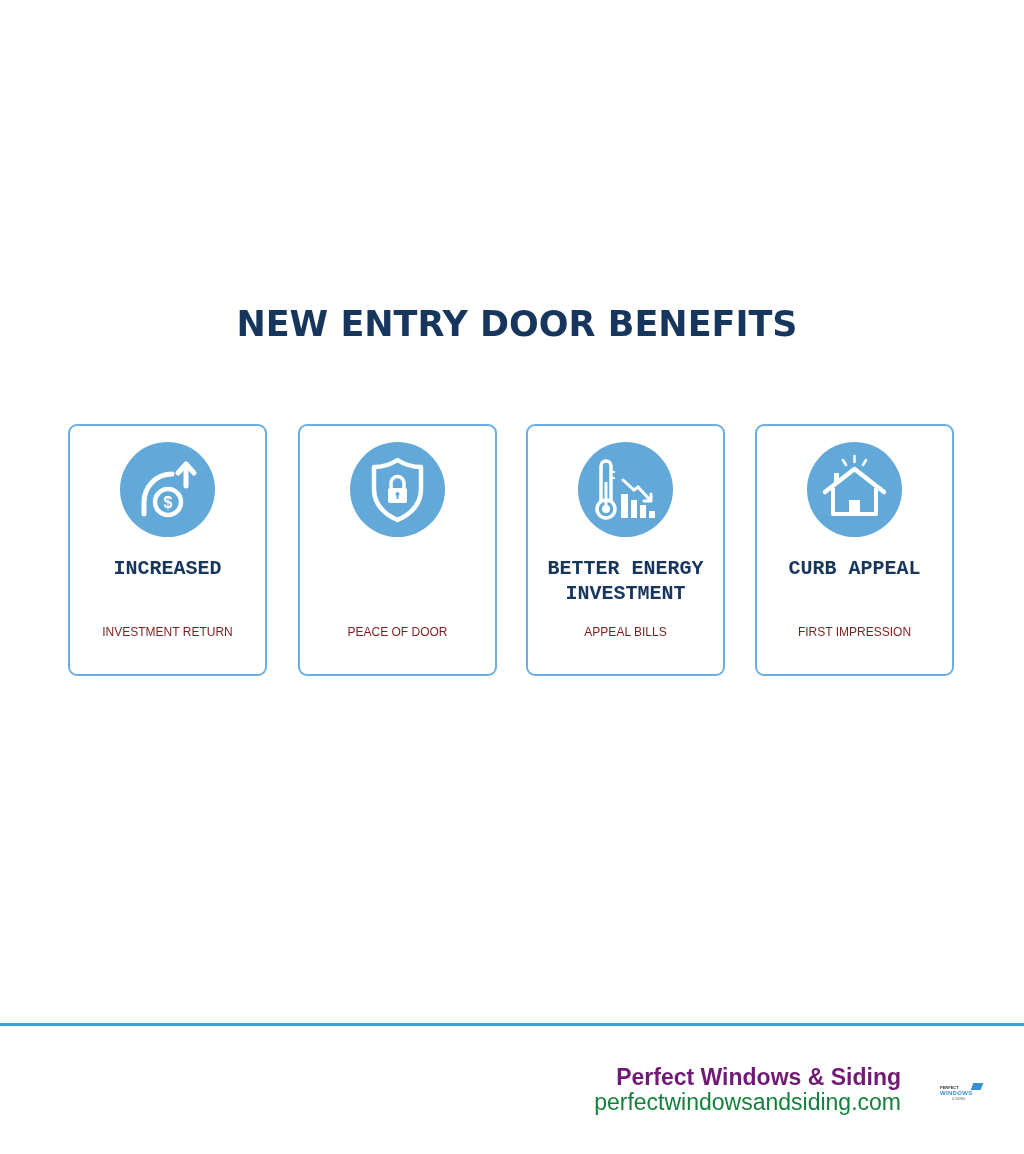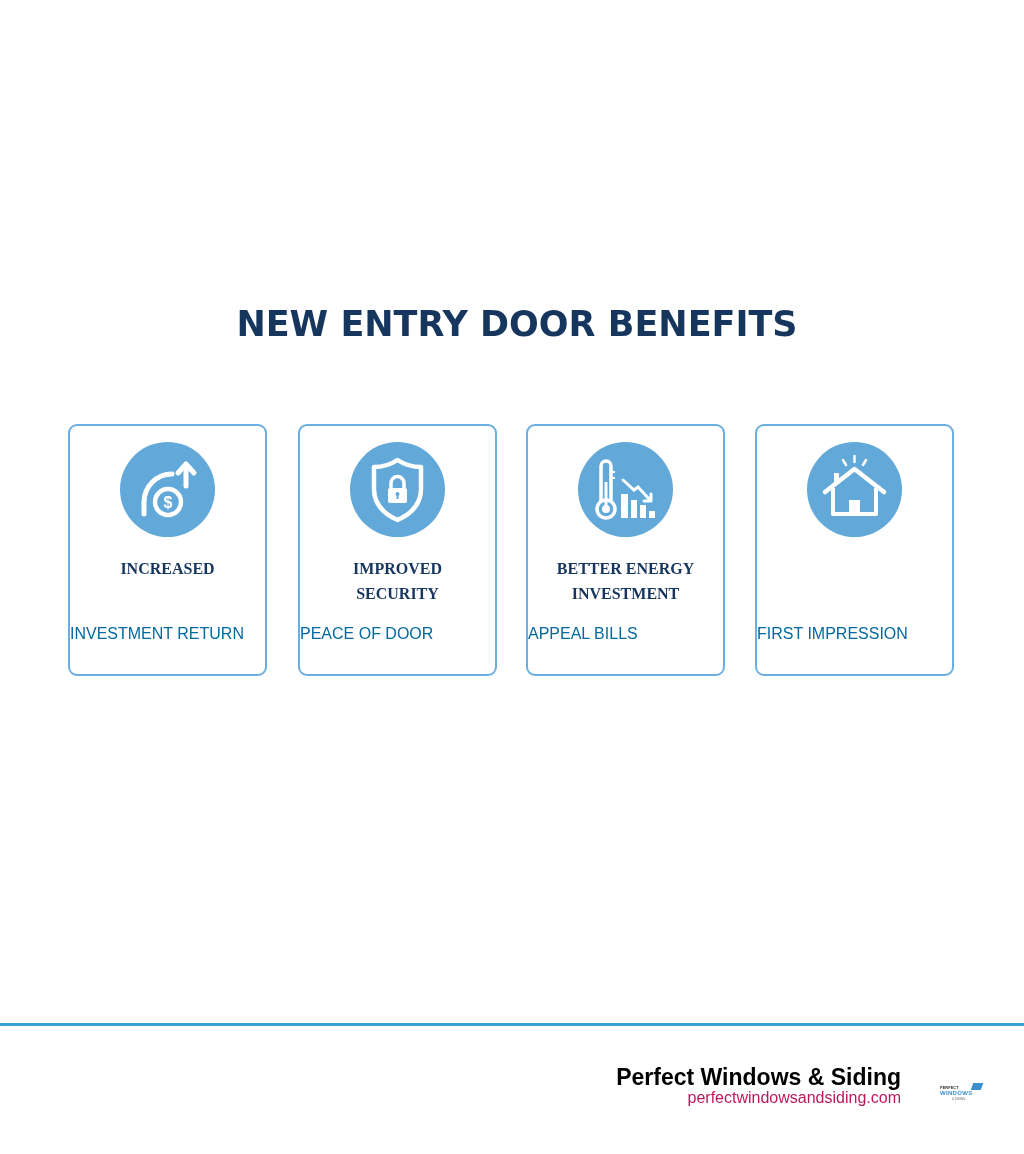--- a/index.html
+++ b/index.html
@@ -16,37 +16,37 @@
     position:absolute; top:424px; width:199px; height:252px;
     border:2px solid #6aafe0; border-radius:9px; background:#fff; box-sizing:border-box;
   }
   .icon-circle {
     position:absolute; left:50%; top:16px; width:95px; height:95px; margin-left:-47.5px;
     border-radius:50%; background:#62a9da;
   }
   .icon-circle svg { position:absolute; left:0; top:0; width:95px; height:95px; }
   .card-title {
     position:absolute; left:0; right:0; top:130px; text-align:center;
-    font-family:Liberation Serif, serif; font-weight:bold;
-    font-size:16px; line-height:25px; color:#17365d;
+    font-family:Liberation Mono, monospace; font-weight:bold;
+    font-size:20px; line-height:25px; color:#17365d;
   }
   .card-sub {
-    position:absolute; left:0; right:0; top:199px; text-align:left;
-    font-family:"Liberation Sans", sans-serif; font-size:16px; color:#0369a1;
+    position:absolute; left:0; right:0; top:199px; text-align:center;
+    font-family:"Liberation Sans", sans-serif; font-size:12px; color:#7f1d1d;
   }
   .footer-line {
     position:absolute; left:0; top:1023px; width:1024px; height:3px; background:#3aa1d8;
   }
   .brand-name {
     position:absolute; right:123px; top:1064px;
-    font-family:"Liberation Sans", sans-serif; font-weight:bold; font-size:23px; color:#000000;
+    font-family:"Liberation Sans", sans-serif; font-weight:bold; font-size:23px; color:#701a75;
   }
   .brand-url {
     position:absolute; right:123px; top:1089px;
-    font-family:"Liberation Sans", sans-serif; font-size:16px; color:#be185d;
+    font-family:"Liberation Sans", sans-serif; font-size:23px; color:#15803d;
   }
   .logo {
     position:absolute; left:940px; top:1083px; width:44px; height:18px;
   }
   .logo .l1 { position:absolute; left:0; top:2px; font-size:4px; font-weight:bold; color:#333; font-family:"Liberation Sans", sans-serif; }
   .logo .l2 { position:absolute; left:0; top:7px; font-size:6px; font-weight:bold; color:#3a8fd0; font-family:"Liberation Sans", sans-serif; letter-spacing:0.3px; }
   .logo .l3 { position:absolute; left:12px; top:14px; font-size:3px; color:#666; font-family:"Liberation Sans", sans-serif; }
   .logo .flag { position:absolute; left:32px; top:0; width:10px; height:7px; background:#3a8fd0; transform:skewX(-20deg); }
 </style>
 </head>
@@ -72,24 +72,20 @@
 
 <div class="card" style="left:298px;">
   <div class="icon-circle">
     <svg viewBox="0 0 95 95">
       <path d="M47.5 18 C40 23 32 25 24 25 L24 47 C24 62 34 72 47.5 78 C61 72 71 62 71 47 L71 25 C63 25 55 23 47.5 18 Z" fill="none" stroke="#fff" stroke-width="4.5" stroke-linejoin="round"></path>
       <rect x="38" y="46" width="19" height="15" rx="2" fill="#fff"></rect>
       <path d="M41 46 L41 41 A6.5 6.5 0 0 1 54 41 L54 46" fill="none" stroke="#fff" stroke-width="3.5"></path>
       <circle cx="47.5" cy="52" r="2" fill="#62a9da"></circle>
       <rect x="46.5" y="52" width="2" height="5" fill="#62a9da"></rect>
     </svg>
-  </div>
-  <div class="card-title">
-    <div>IMPROVED</div>
-    <div>SECURITY</div>
   </div>
   <div class="card-sub">PEACE OF DOOR</div>
 </div>
 
 <div class="card" style="left:526px;">
   <div class="icon-circle">
     <svg viewBox="0 0 95 95">
       <path d="M23 60 L23 24 A5 5 0 0 1 33 24 L33 60" fill="none" stroke="#fff" stroke-width="3.5"></path>
       <circle cx="28" cy="67" r="9" fill="none" stroke="#fff" stroke-width="3.5"></circle>
       <circle cx="28" cy="67" r="4" fill="#fff"></circle>
@@ -117,20 +113,21 @@
       <path d="M18 50 L47.5 27 L77 50" fill="none" stroke="#fff" stroke-width="4.5" stroke-linecap="round" stroke-linejoin="round"></path>
       <path d="M26 46 L26 72 L69 72 L69 46" fill="none" stroke="#fff" stroke-width="4" stroke-linejoin="round"></path>
       <rect x="42" y="58" width="11" height="14" fill="#fff"></rect>
       <rect x="27" y="31" width="5" height="9" fill="#fff"></rect>
       <line x1="47.5" y1="14" x2="47.5" y2="20" stroke="#fff" stroke-width="2.5" stroke-linecap="round"></line>
       <line x1="36" y1="18" x2="39" y2="23" stroke="#fff" stroke-width="2.5" stroke-linecap="round"></line>
       <line x1="59" y1="18" x2="56" y2="23" stroke="#fff" stroke-width="2.5" stroke-linecap="round"></line>
     </svg>
   </div>
   <div class="card-title">
+    <div>CURB APPEAL</div>
   </div>
   <div class="card-sub">FIRST IMPRESSION</div>
 </div>
 
 <div class="footer-line"></div>
 <div class="brand-name">Perfect Windows &amp; Siding</div>
 <div class="brand-url">perfectwindowsandsiding.com</div>
 <div class="logo">
   <span class="l1">PERFECT</span>
   <span class="flag"></span>

